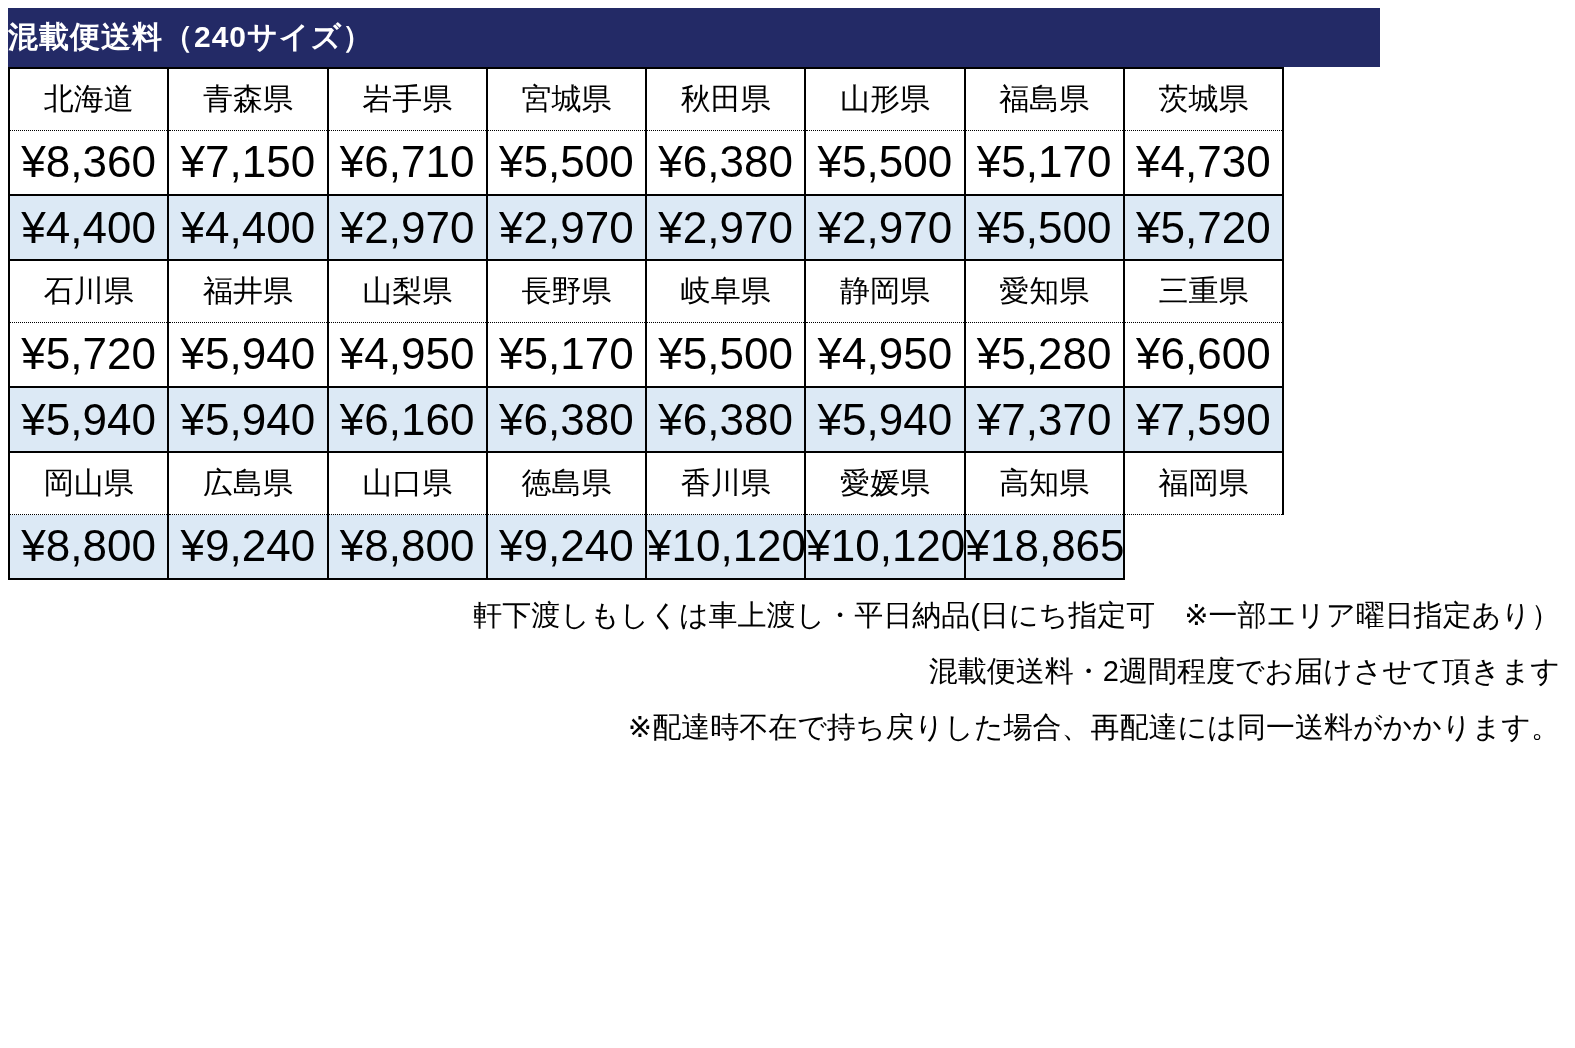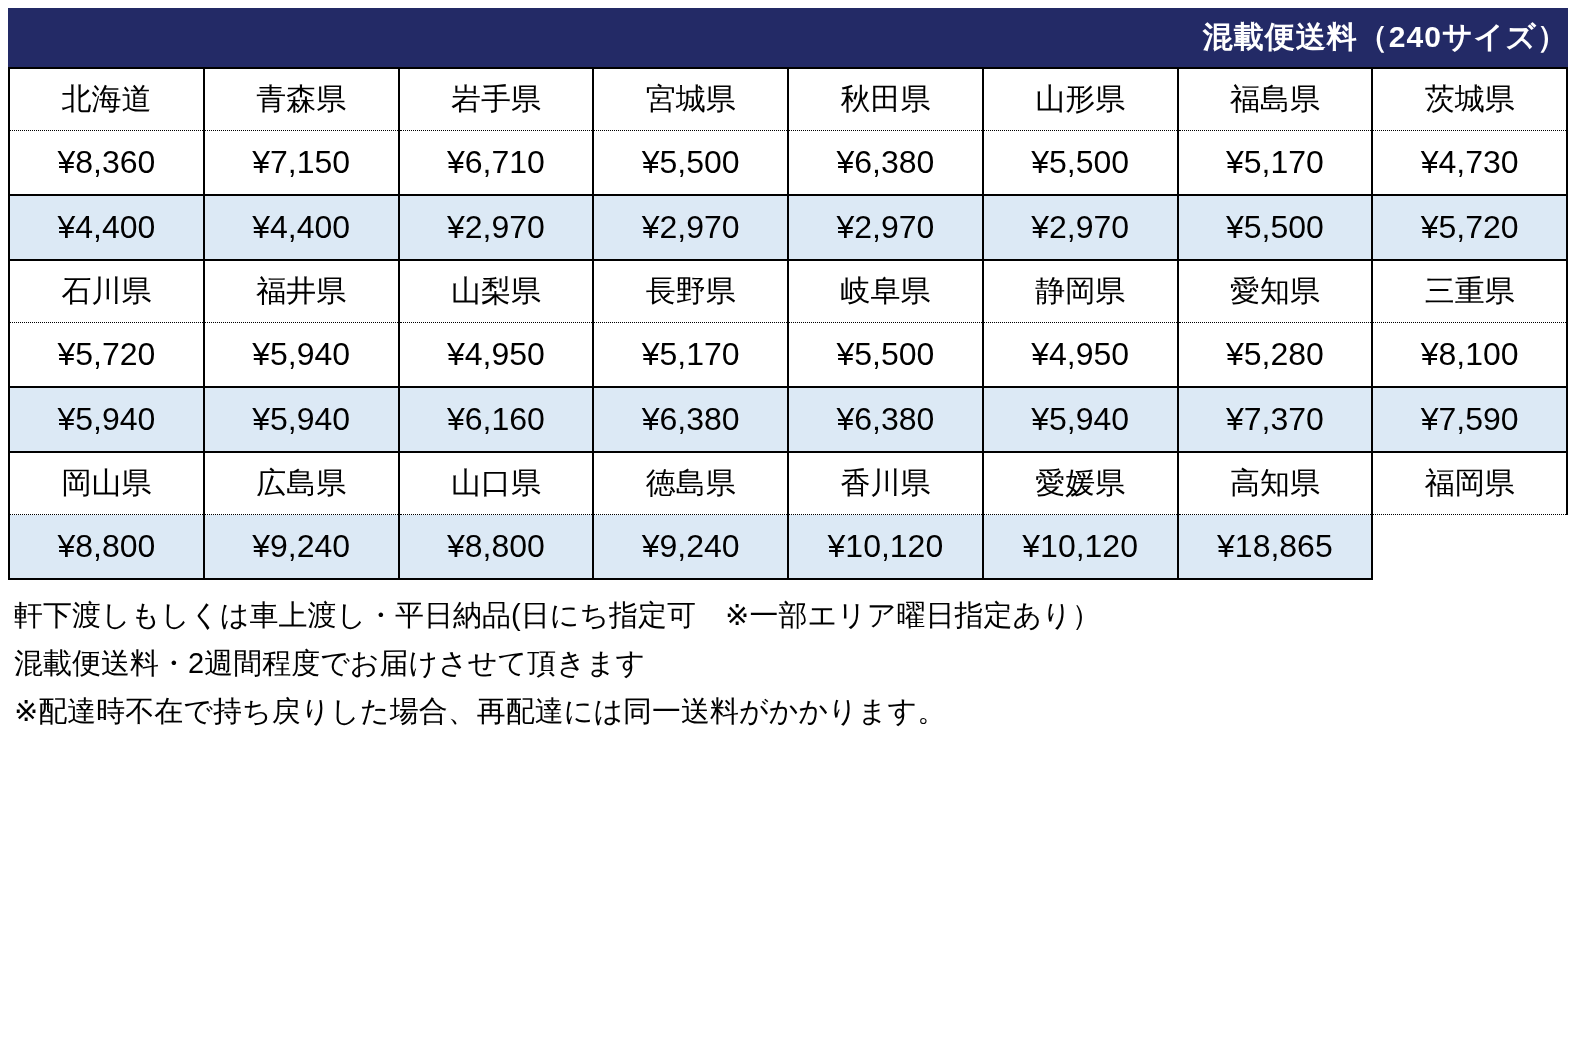--- a/index.html
+++ b/index.html
@@ -11,64 +11,65 @@
   *{box-sizing:border-box;}
   html,body{margin:0;padding:0;}
   body{
     width:1575px;height:1048px;
     background:#ffffff;
     color:var(--text);
     font-family:"Liberation Sans","DejaVu Sans",sans-serif;
   }
   .wrap{padding:8px 7px 0 8px;}
   .titlebar{
-    width:1560px;height:59px;
+    width:1372px;height:59px;
     background:var(--navy);
-    display:flex;align-items:center;justify-content:flex-end;
+    display:flex;align-items:center;justify-content:flex-start;
   }
   .titlebar span{
     color:#ffffff;font-size:30px;font-weight:bold;letter-spacing:1px;
   }
   table.rates{
-    width:1560px;
+    width:1276px;
     table-layout:fixed;
     border-collapse:collapse;
   }
   table.rates td{
     text-align:center;
     vertical-align:middle;
     padding:0;
     overflow:hidden;
     white-space:nowrap;
   }
   td.name{
     height:62px;
     font-size:30px;
     border:2px solid var(--border);
     border-bottom:1px dotted var(--border);
   }
   td.price{
     height:65px;
-    font-size:32px;
+    font-size:44px;
     border:2px solid var(--border);
     border-top:1px dotted var(--border);
   }
   tr.shaded td.name, tr.shaded td.price{background:var(--shade);}
   td.empty{
     border:none;
     background:#ffffff;
   }
   .notes{
     margin:11px 0 0 6px;
   }
   .notes p{
-    margin:0;
+    margin:8px;
     font-size:29px;
     line-height:48px;
     color:var(--text);
+    text-align:right;
   }
 </style>
 </head>
 <body>
 
 <div class="wrap">
   <div class="titlebar">
     <span>混載便送料（240サイズ）</span>
   </div>
 
@@ -115,21 +116,21 @@
           <td class="name">三重県</td>
         </tr>
         <tr>
           <td class="price">¥5,720</td>
           <td class="price">¥5,940</td>
           <td class="price">¥4,950</td>
           <td class="price">¥5,170</td>
           <td class="price">¥5,500</td>
           <td class="price">¥4,950</td>
           <td class="price">¥5,280</td>
-          <td class="price">¥8,100</td>
+          <td class="price">¥6,600</td>
         </tr>
         <tr class="shaded">
           <td class="price">¥5,940</td>
           <td class="price">¥5,940</td>
           <td class="price">¥6,160</td>
           <td class="price">¥6,380</td>
           <td class="price">¥6,380</td>
           <td class="price">¥5,940</td>
           <td class="price">¥7,370</td>
           <td class="price">¥7,590</td>

